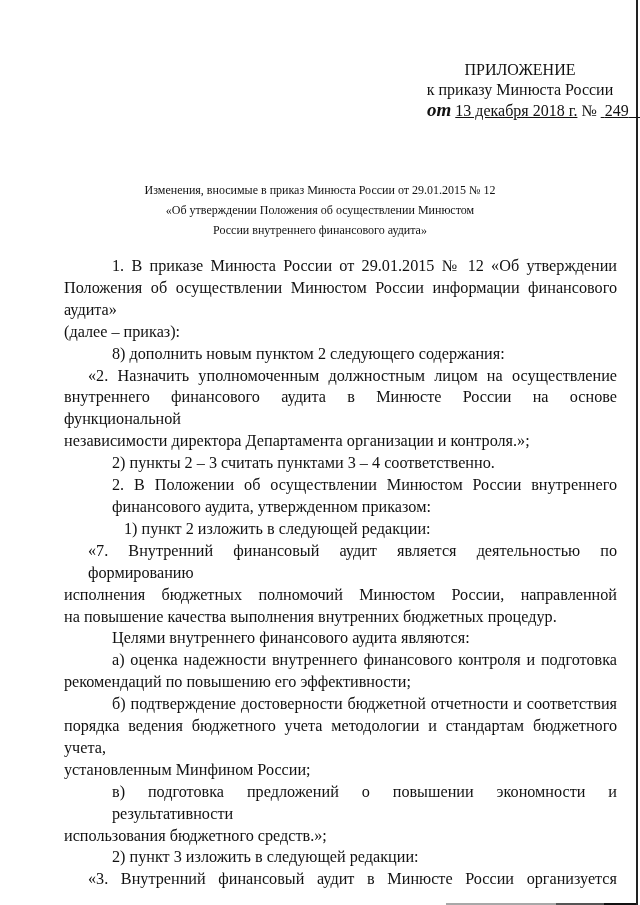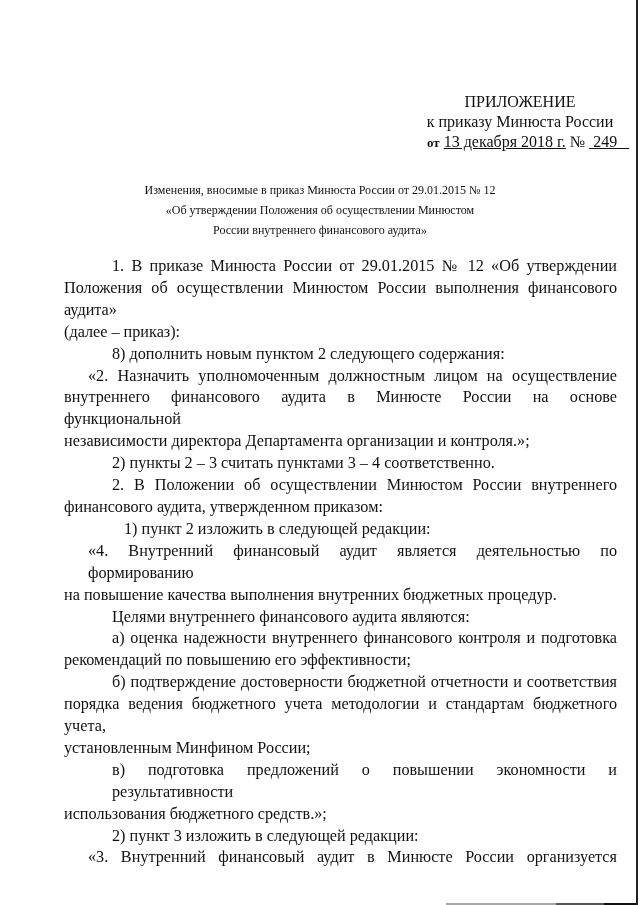--- a/index.html
+++ b/index.html
@@ -6,23 +6,23 @@
   body {
     width:640px; height:905px; background:#ffffff; position:relative; overflow:hidden;
     font-family:"Liberation Serif", "DejaVu Serif", serif; color:#111;
   }
   .right-edge { position:absolute; left:636px; top:0; width:2px; height:905px; background:#222; }
   .bottom-edge { position:absolute; top:903px; height:2px; }
   .be1 { left:446px; width:110px; background:#a8a8a8; }
   .be2 { left:556px; width:48px; background:#555; }
   .be3 { left:604px; width:32px; background:#111; }
 
-  .appendix { position:absolute; left:415px; top:60px; width:210px; text-align:center; font-size:16px; line-height:20px;margin-top:32px; }
+  .appendix { position:absolute; left:415px; top:60px; width:210px; text-align:center; font-size:16px; line-height:20px; }
   .appendix .l3 { text-align:left; padding-left:12px; white-space:nowrap; }
-  .appendix .ot { font-weight:bold; font-size:13px; }
+  .appendix .ot { font-style:italic; font-weight:bold; font-size:19px; }
   .appendix .u { text-decoration:underline; }
 
   .title { position:absolute; left:80px; top:180px; width:480px; text-align:center; font-weight:normal; font-size:12px; line-height:20px; }
 
   .body { position:absolute; left:64px; top:256px; width:553px; font-size:16.2px; line-height:21.9px; }
 </style>
 </head>
 <body>
 
 <div class="right-edge"></div>
@@ -43,43 +43,44 @@
 
 <div class="title">
   <div>Изменения, вносимые в приказ Минюста России от 29.01.2015 № 12</div>
   <div>«Об утверждении Положения об осуществлении Минюстом</div>
   <div>России внутреннего финансового аудита»</div>
 </div>
 
 <div class="body" id="doc-body">
     <div>
       <div style="white-space: normal; padding-left: 48px; text-align: justify; text-align-last: justify;">1. В приказе Минюста России от 29.01.2015 № 12 «Об утверждении</div>
-      <div style="white-space: normal; text-align: justify; text-align-last: justify;">Положения об осуществлении Минюстом России выполнения финансового аудита»</div>
+      <div style="white-space: normal; text-align: justify; text-align-last: justify;">Положения об осуществлении Минюстом России информации финансового аудита»</div>
       <div style="white-space: nowrap;">(далее – приказ):</div>
     </div>
     <div>
       <div style="white-space: nowrap; padding-left: 48px;">8) дополнить новым пунктом 2 следующего содержания:</div>
     </div>
     <div>
       <div style="white-space: normal; padding-left: 24px; text-align: justify; text-align-last: justify;">«2. Назначить уполномоченным должностным лицом на осуществление</div>
       <div style="white-space: normal; text-align: justify; text-align-last: justify;">внутреннего финансового аудита в Минюсте России на основе функциональной</div>
       <div style="white-space: nowrap;">независимости директора Департамента организации и контроля.»;</div>
     </div>
     <div>
       <div style="white-space: nowrap; padding-left: 48px;">2) пункты 2 – 3 считать пунктами 3 – 4 соответственно.</div>
     </div>
     <div>
       <div style="white-space: normal; padding-left: 48px; text-align: justify; text-align-last: justify;">2. В Положении об осуществлении Минюстом России внутреннего</div>
-      <div style="white-space: nowrap;">финансового аудита, утвержденном приказом:</div>
+      <div style="white-space: nowrap; margin-left: 48px;">финансового аудита, утвержденном приказом:</div>
     </div>
     <div>
       <div style="white-space: nowrap; padding-left: 60px;">1) пункт 2 изложить в следующей редакции:</div>
     </div>
     <div>
-      <div style="white-space: normal; padding-left: 24px; text-align: justify; text-align-last: justify;">«4. Внутренний финансовый аудит является деятельностью по формированию</div>
+      <div style="white-space: normal; padding-left: 24px; text-align: justify; text-align-last: justify;">«7. Внутренний финансовый аудит является деятельностью по формированию</div>
+      <div style="white-space: normal; text-align: justify; text-align-last: justify;">исполнения бюджетных полномочий Минюстом России, направленной</div>
       <div style="white-space: nowrap;">на повышение качества выполнения внутренних бюджетных процедур.</div>
     </div>
     <div>
       <div style="white-space: nowrap; padding-left: 48px;">Целями внутреннего финансового аудита являются:</div>
     </div>
     <div>
       <div style="white-space: normal; padding-left: 48px; text-align: justify; text-align-last: justify;">а) оценка надежности внутреннего финансового контроля и подготовка</div>
       <div style="white-space: nowrap;">рекомендаций по повышению его эффективности;</div>
     </div>
     <div>

